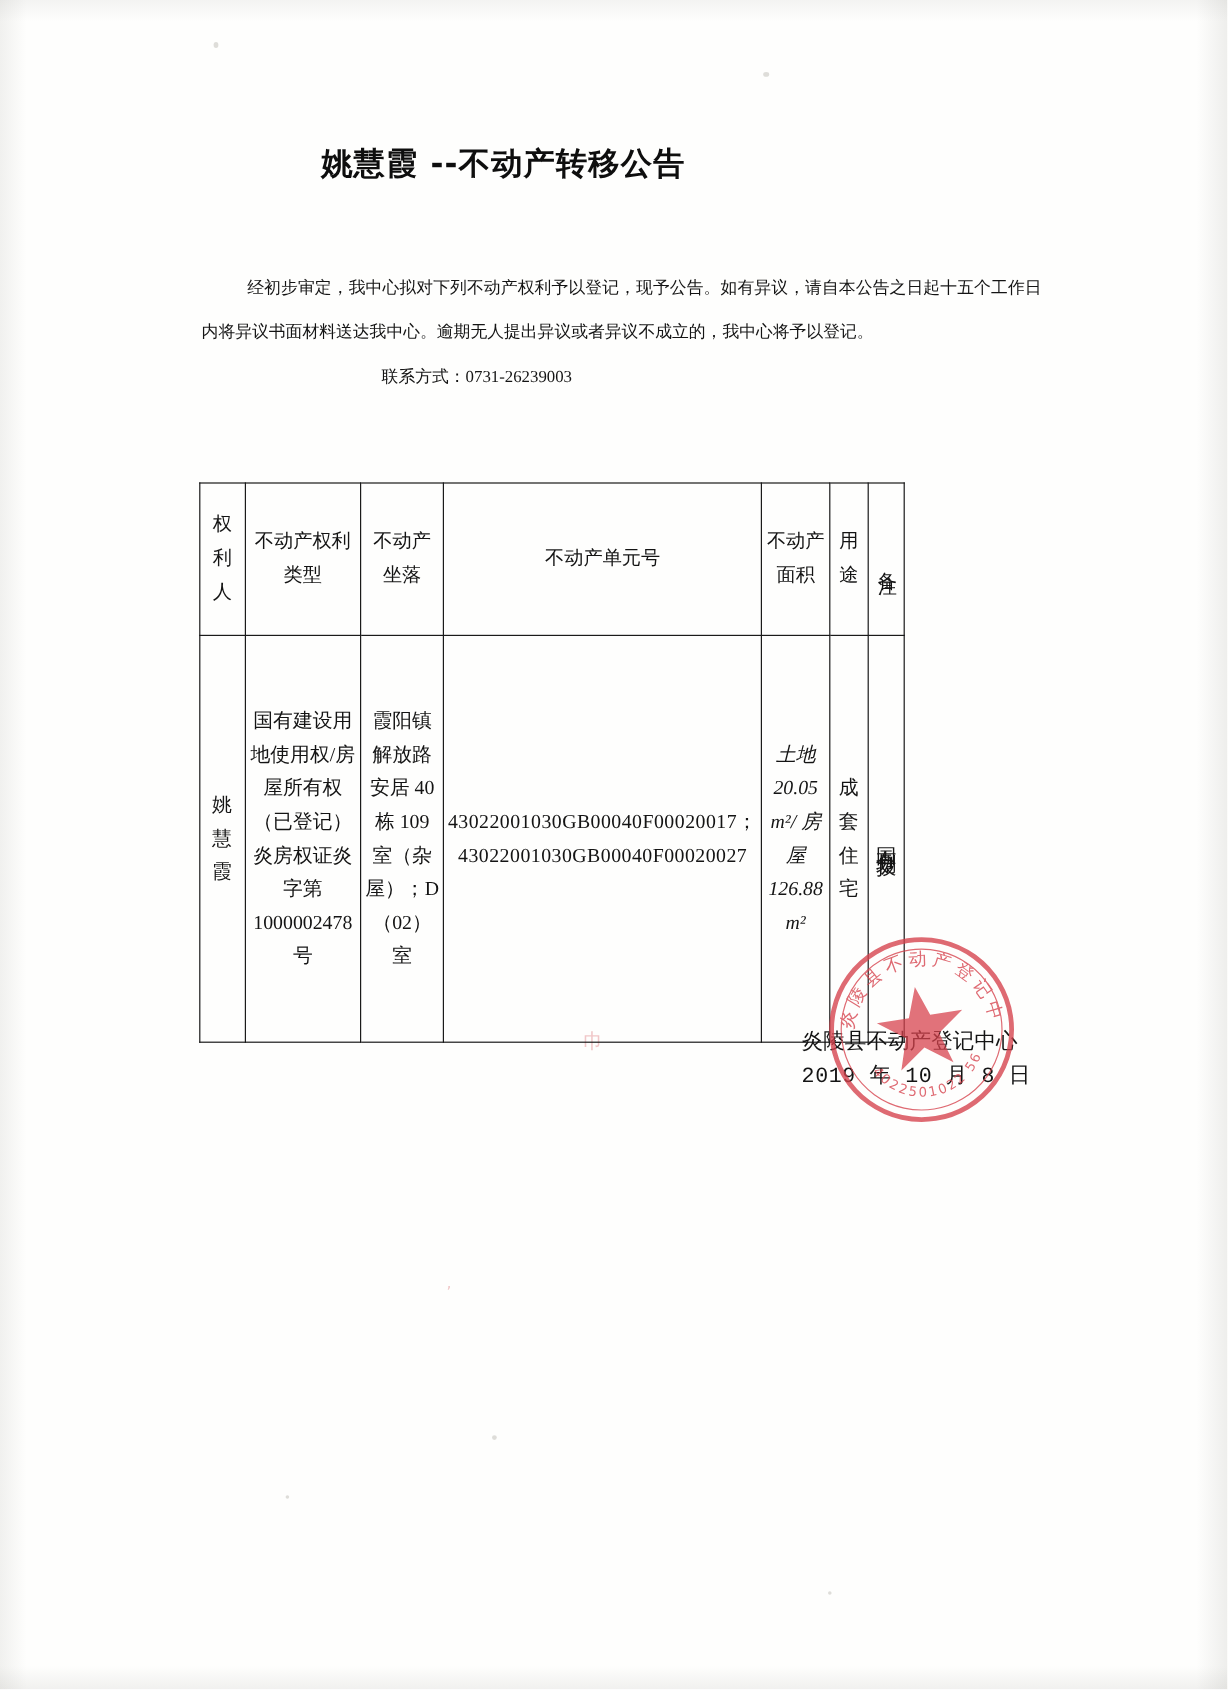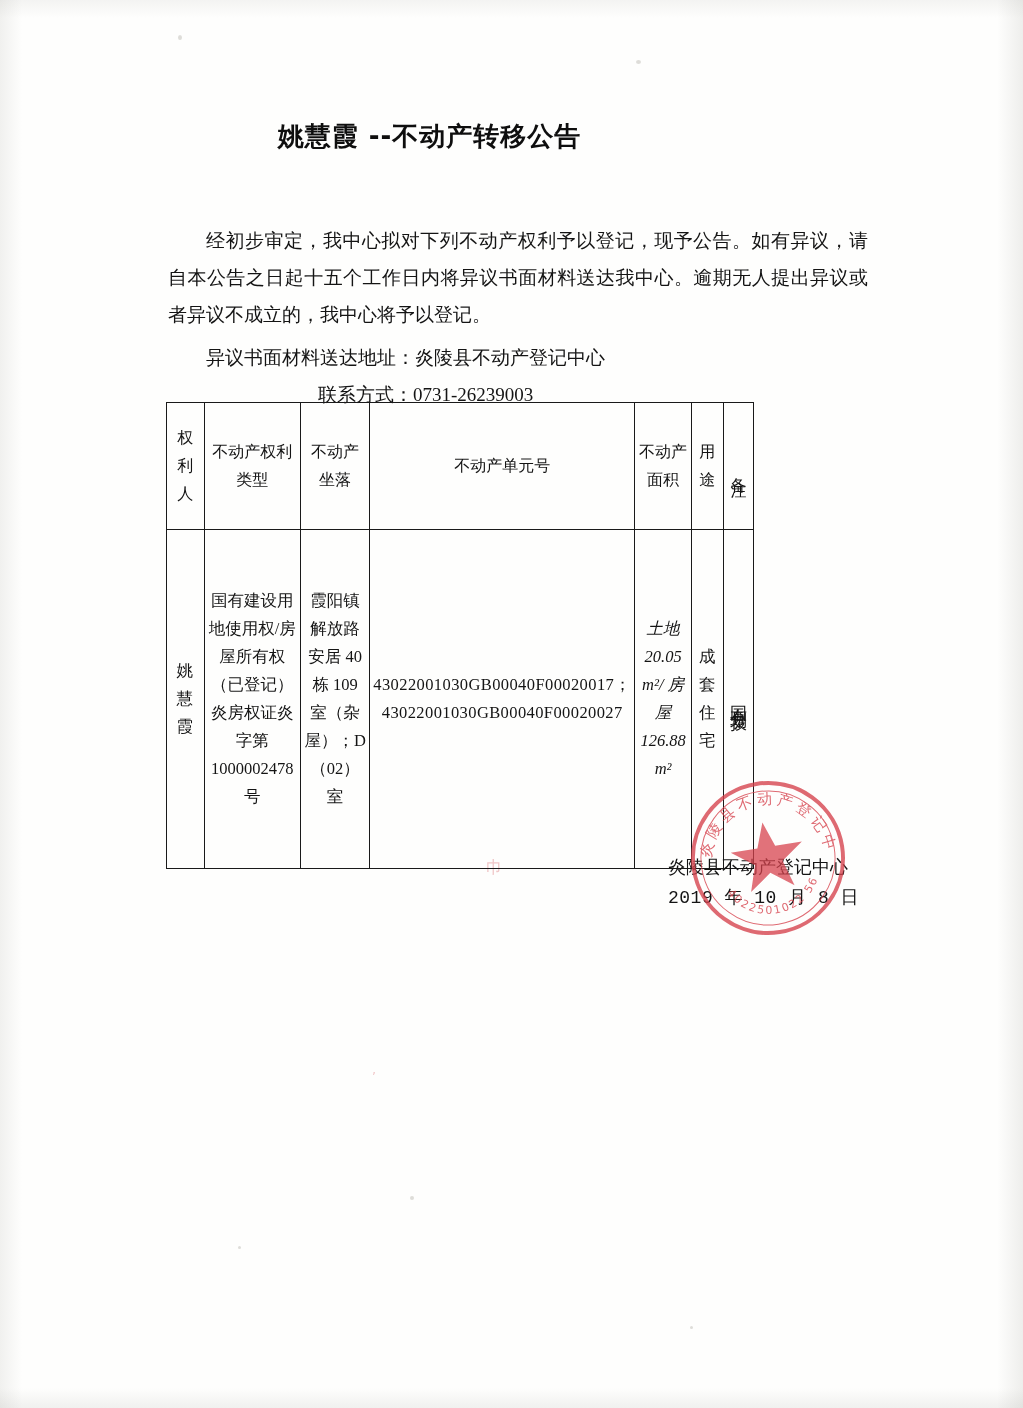--- a/index.html
+++ b/index.html
@@ -33,36 +33,36 @@
   .speck {
     position: absolute;
     background: rgba(150,145,135,0.30);
     border-radius: 50%;
     pointer-events: none;
   }
 
   .doc-title {
     position: absolute;
     top: 102px;
-    left: 12px;
+    left: 2px;
     width: 835px;
     text-align: center;
     font-family: "DejaVu Sans", "Liberation Sans", sans-serif;
     font-weight: bold;
     font-size: 26px;
     letter-spacing: 1px;
     color: #0e0e0e;
   }
 
   .body-text {
     position: absolute;
     left: 168px;
     top: 222px;
     width: 700px;
-    font-size: 19px;
+    font-size: 14px;
     line-height: 37px;
     text-align: justify;
   }
   .body-text p {
     margin: 0;
   }
   .indent {
     text-indent: 38px;
   }
   .addr-line {
@@ -184,21 +184,20 @@
   <div class="speck" style="left:410px;top:1196px;width:4px;height:4px;"></div>
   <div class="speck" style="left:238px;top:1246px;width:3px;height:3px;"></div>
   <div class="speck" style="left:690px;top:1326px;width:3px;height:3px;"></div>
   <div class="pink-mark" style="left:486px;top:856px;">巾</div>
   <div class="pink-mark" style="left:372px;top:1062px;font-size:13px;">,</div>
 
   <h1 class="doc-title">姚慧霞 --不动产转移公告</h1>
 
   <div class="body-text">
     <p class="indent">经初步审定，我中心拟对下列不动产权利予以登记，现予公告。如有异议，请自本公告之日起十五个工作日内将异议书面材料送达我中心。逾期无人提出异议或者异议不成立的，我中心将予以登记。</p>
-    <p class="addr-line">异议书面材料送达地址：炎陵县不动产登记中心</p>
     <p class="contact-line">联系方式：0731-26239003</p>
   </div>
 
   <table class="reg-table">
     <thead>
       <tr>
         <td class="col-owner">权利人</td>
         <td class="col-type">不动产权利类型</td>
         <td class="col-loc">不动产坐落</td>
         <td class="col-unit">不动产单元号</td>

